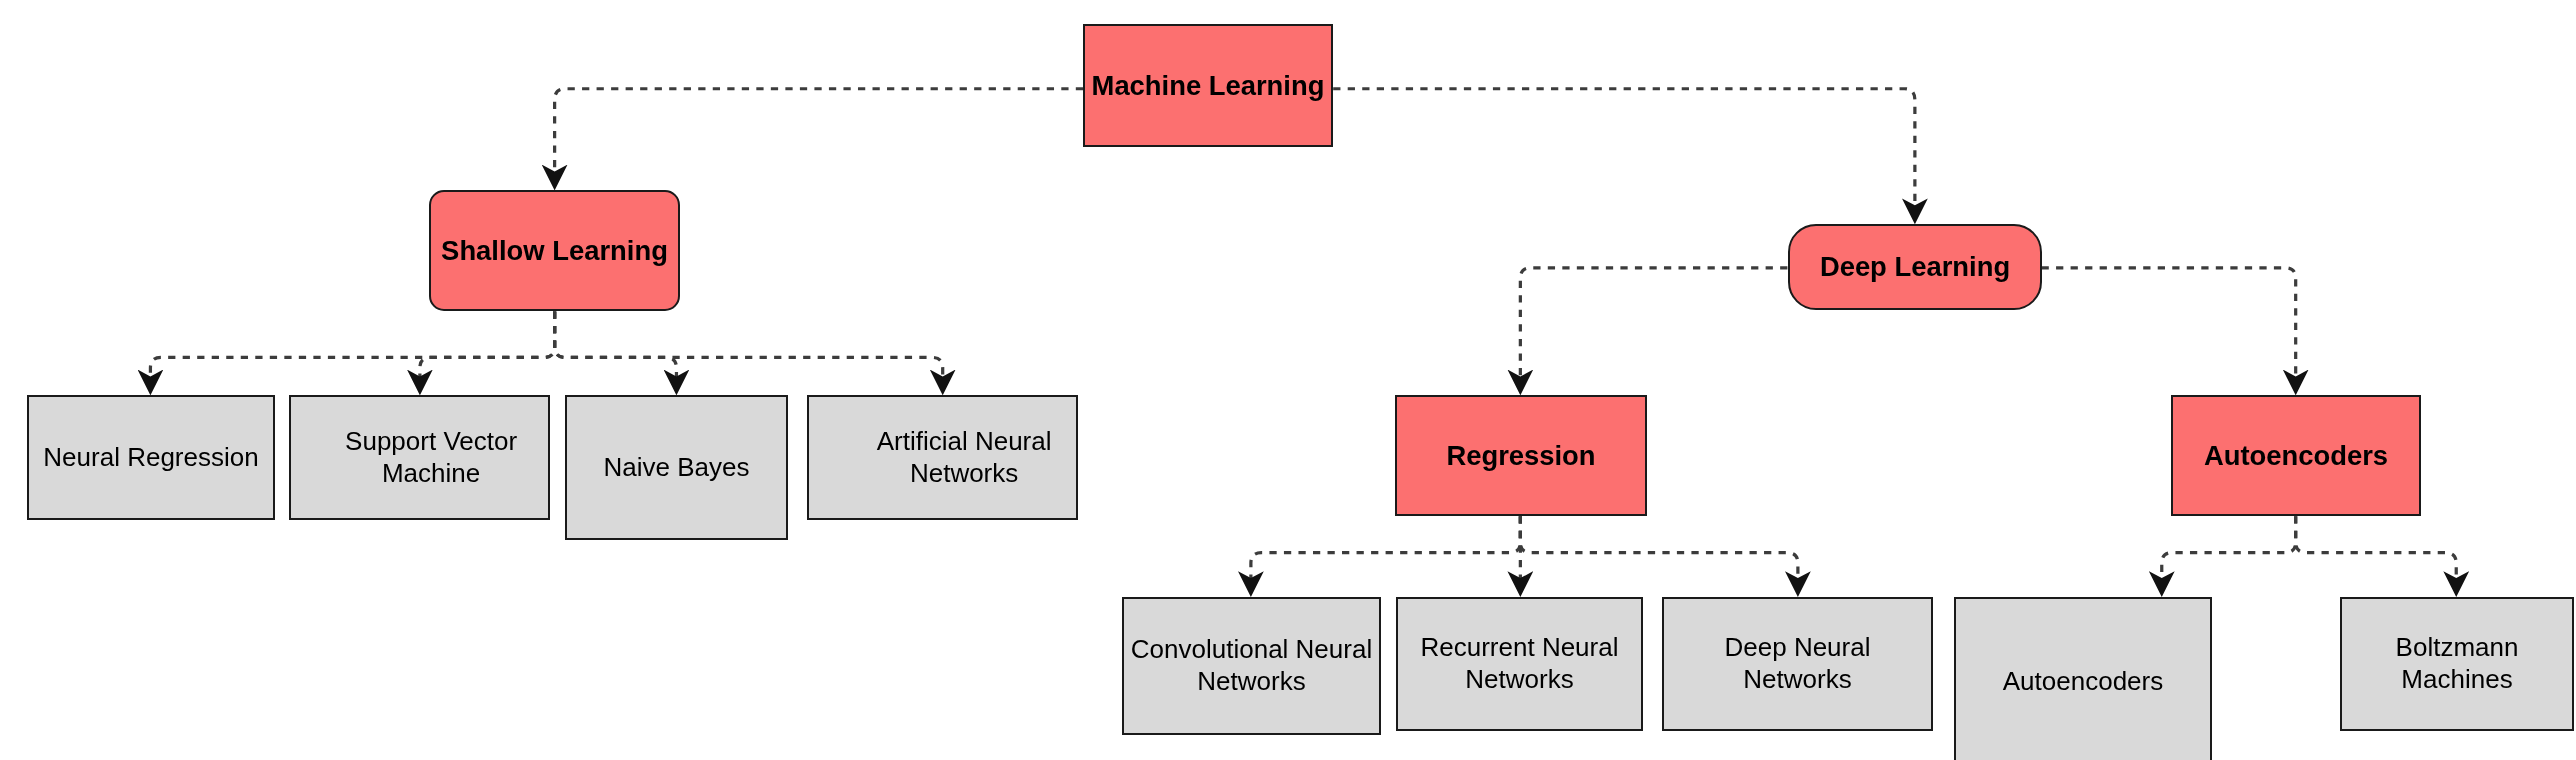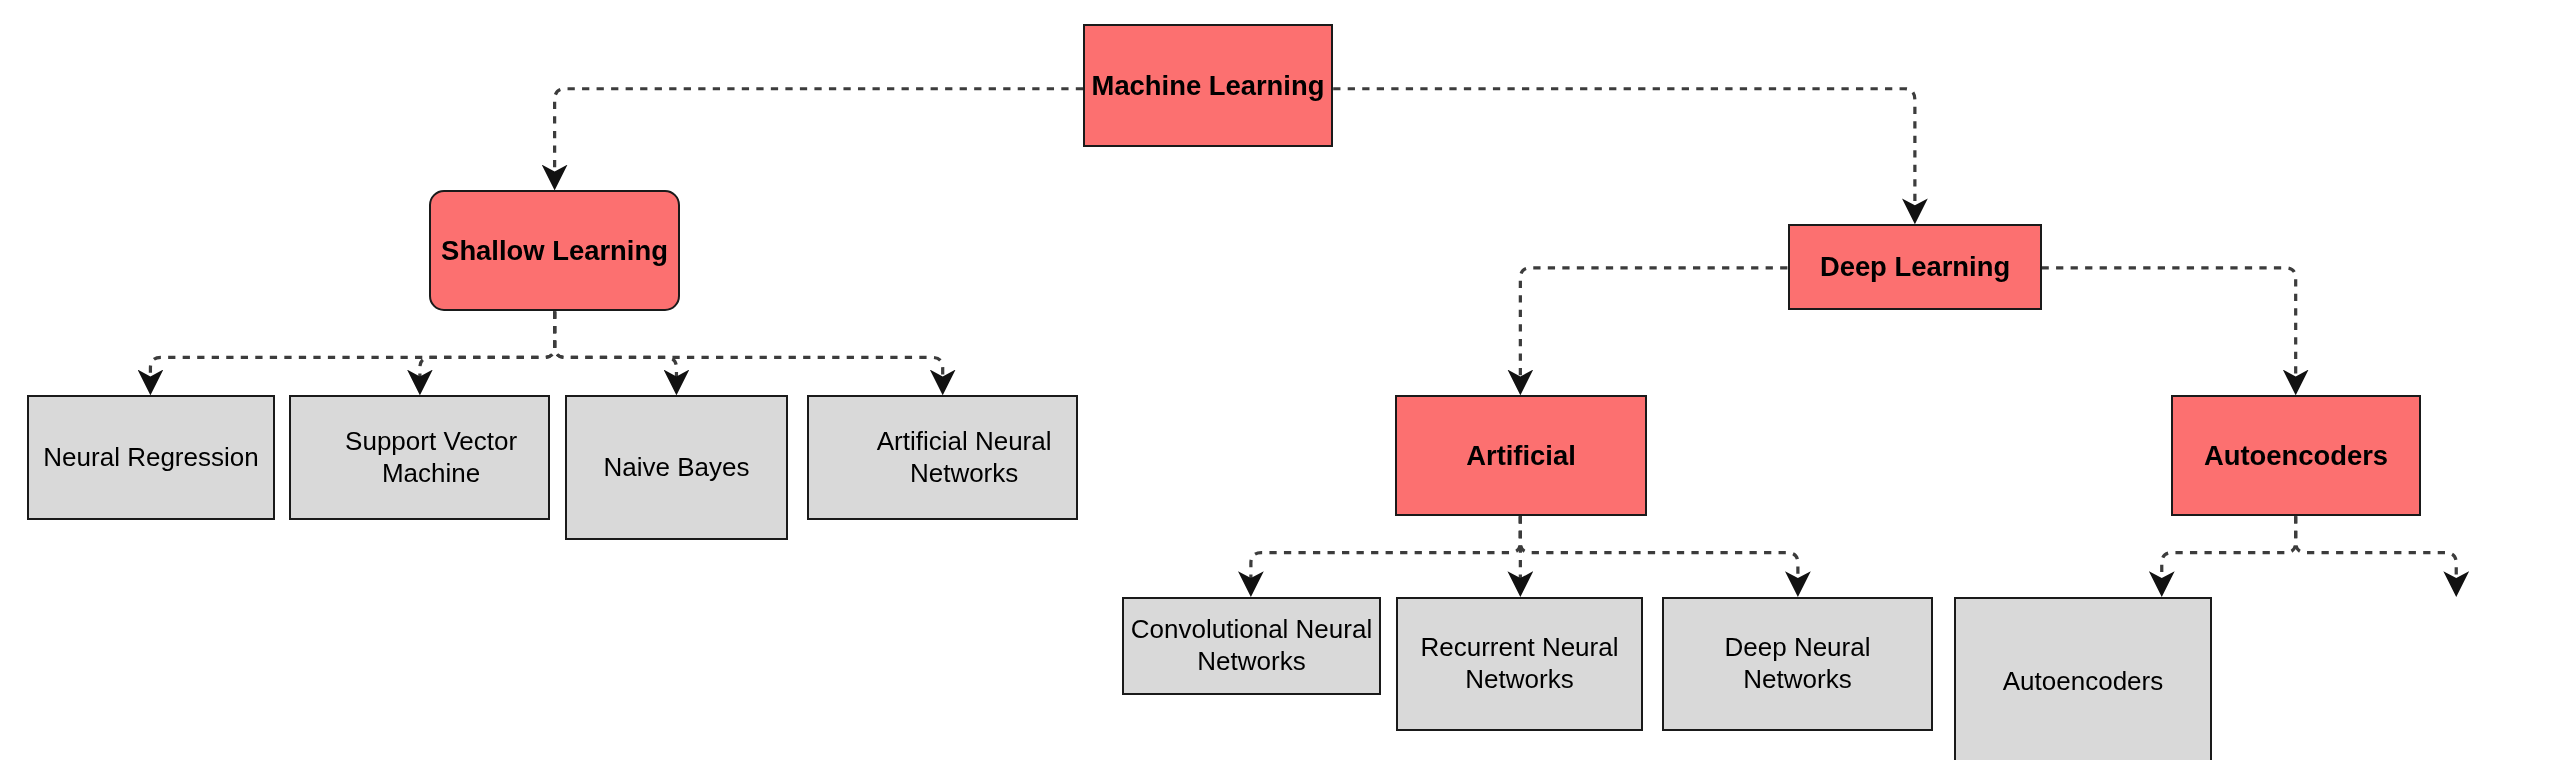--- a/index.html
+++ b/index.html
@@ -51,26 +51,26 @@
   </svg>
 
   <div class="node red f-root" style="left:1083px;top:24px;width:250px;height:123px;">
     <span>Machine Learning</span>
   </div>
 
   <div class="node red f-mid" style="left:429px;top:190px;width:251px;height:121px;border-radius:15px;">
     <span>Shallow Learning</span>
   </div>
 
-  <div class="node red f-mid" style="left:1788px;top:224px;width:254px;height:86px;">
+  <div class="node red f-mid" style="left:1788px;top:224px;width:254px;height:86px;border-radius:28px;">
     <span>Deep Learning</span>
   </div>
 
   <div class="node red f-mid" style="left:1395px;top:395px;width:252px;height:121px;">
-    <span>Artificial</span>
+    <span>Regression</span>
   </div>
 
   <div class="node red f-mid" style="left:2171px;top:395px;width:250px;height:121px;">
     <span>Autoencoders</span>
   </div>
 
   <div class="node gray f-leaf" style="left:27px;top:395px;width:248px;height:125px;">
     <span>Neural Regression</span>
   </div>
 
@@ -79,31 +79,34 @@
   </div>
 
   <div class="node gray f-leaf" style="left:565px;top:395px;width:223px;height:145px;">
     <span>Naive Bayes</span>
   </div>
 
   <div class="node gray f-leaf" style="left:807px;top:395px;width:271px;height:125px;padding-left:48px;">
     <span>Artificial Neural Networks</span>
   </div>
 
-  <div class="node gray f-leaf" style="left:1122px;top:597px;width:259px;height:98px;">
+  <div class="node gray f-leaf" style="left:1122px;top:597px;width:259px;height:138px;">
     <span>Convolutional Neural Networks</span>
   </div>
 
   <div class="node gray f-leaf" style="left:1396px;top:597px;width:247px;height:134px;">
     <span>Recurrent Neural Networks</span>
   </div>
 
   <div class="node gray f-leaf" style="left:1662px;top:597px;width:271px;height:134px;">
     <span>Deep Neural Networks</span>
   </div>
 
   <div class="node gray f-leaf" style="left:1954px;top:597px;width:258px;height:170px;">
     <span>Autoencoders</span>
   </div>
 
+  <div class="node gray f-leaf" style="left:2340px;top:597px;width:234px;height:134px;">
+    <span>Boltzmann Machines</span>
+  </div>
 
 </div>
 
 
 </body></html>

